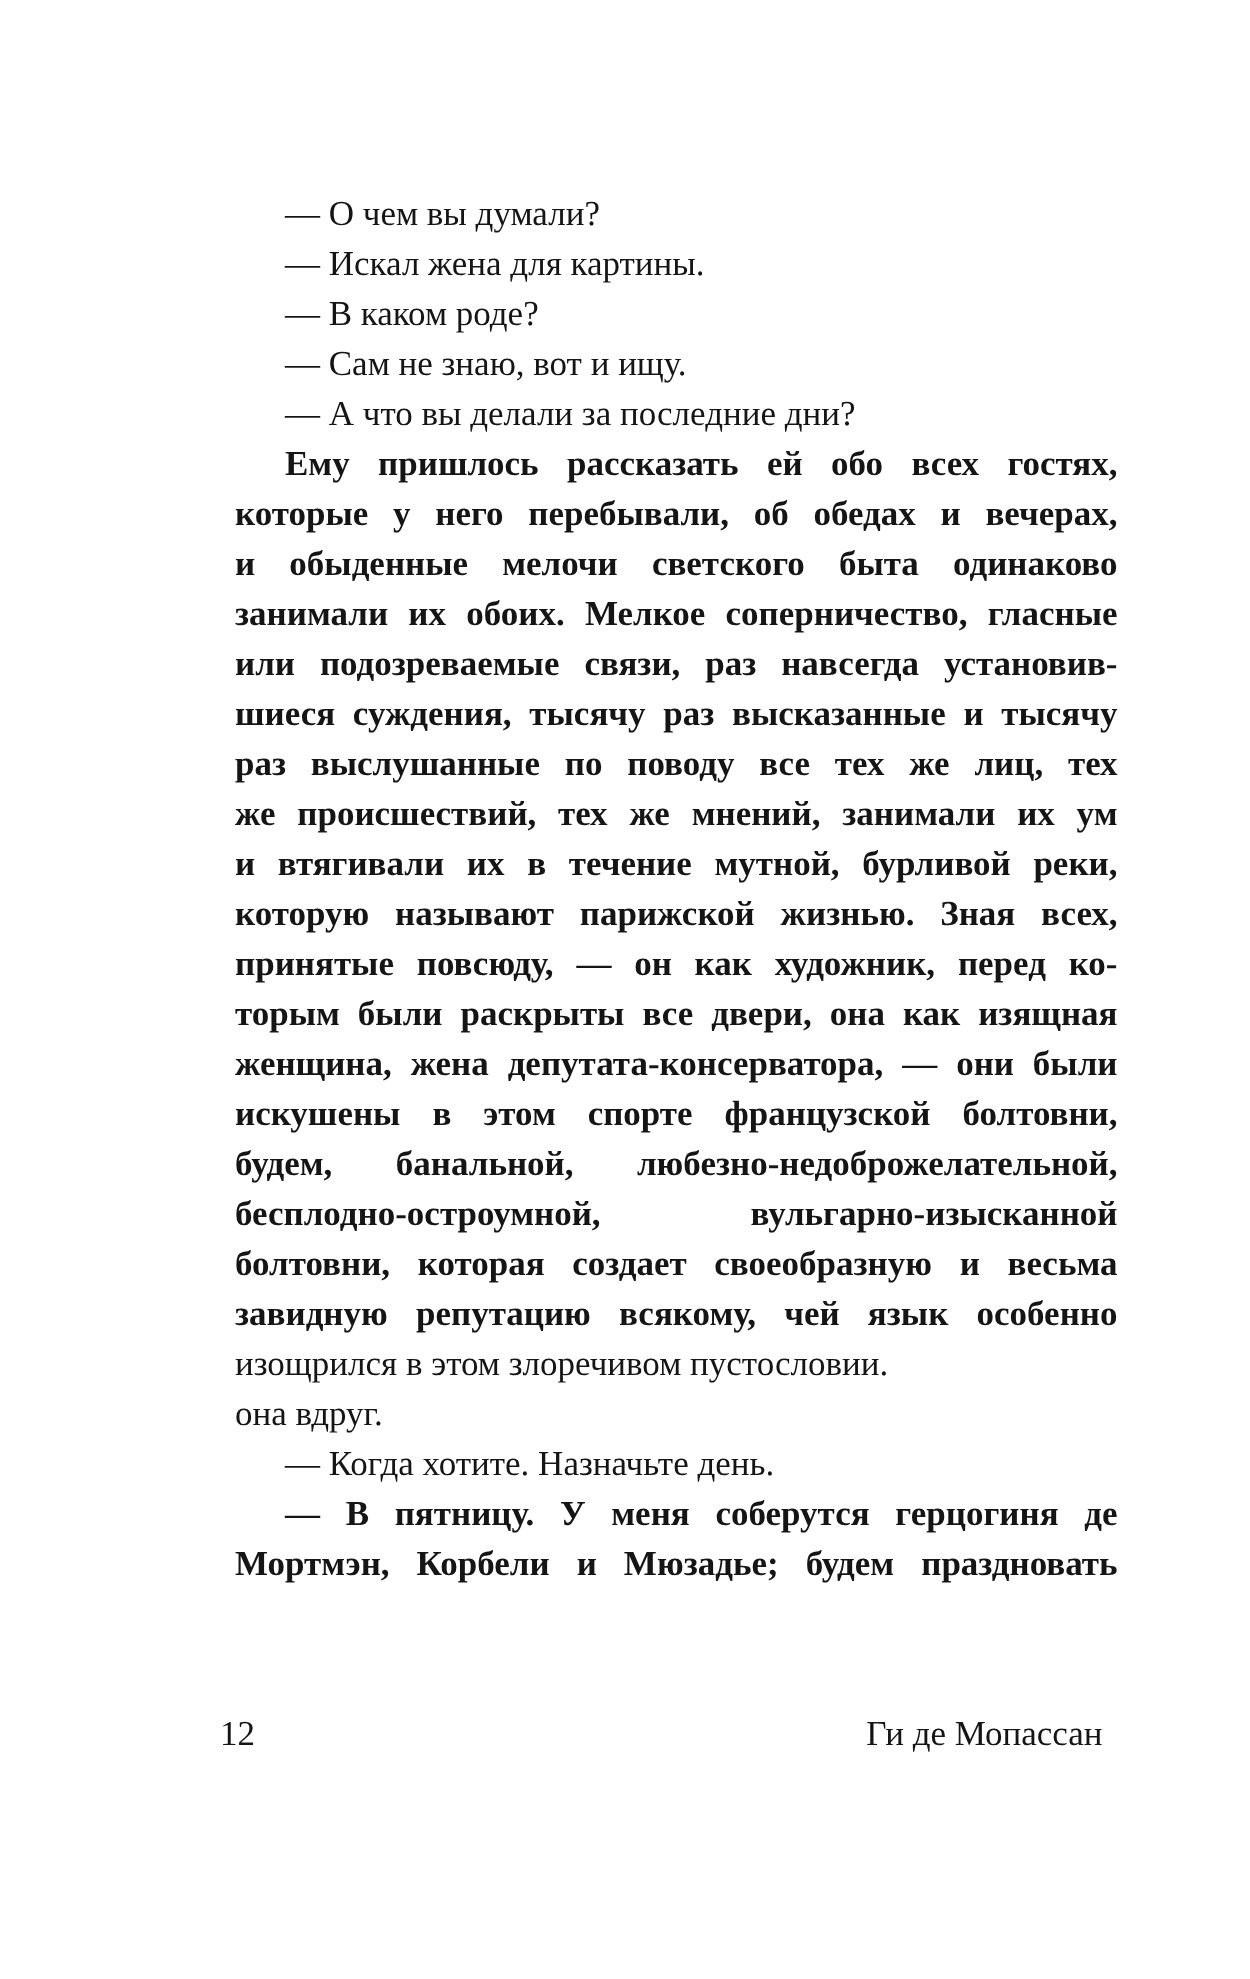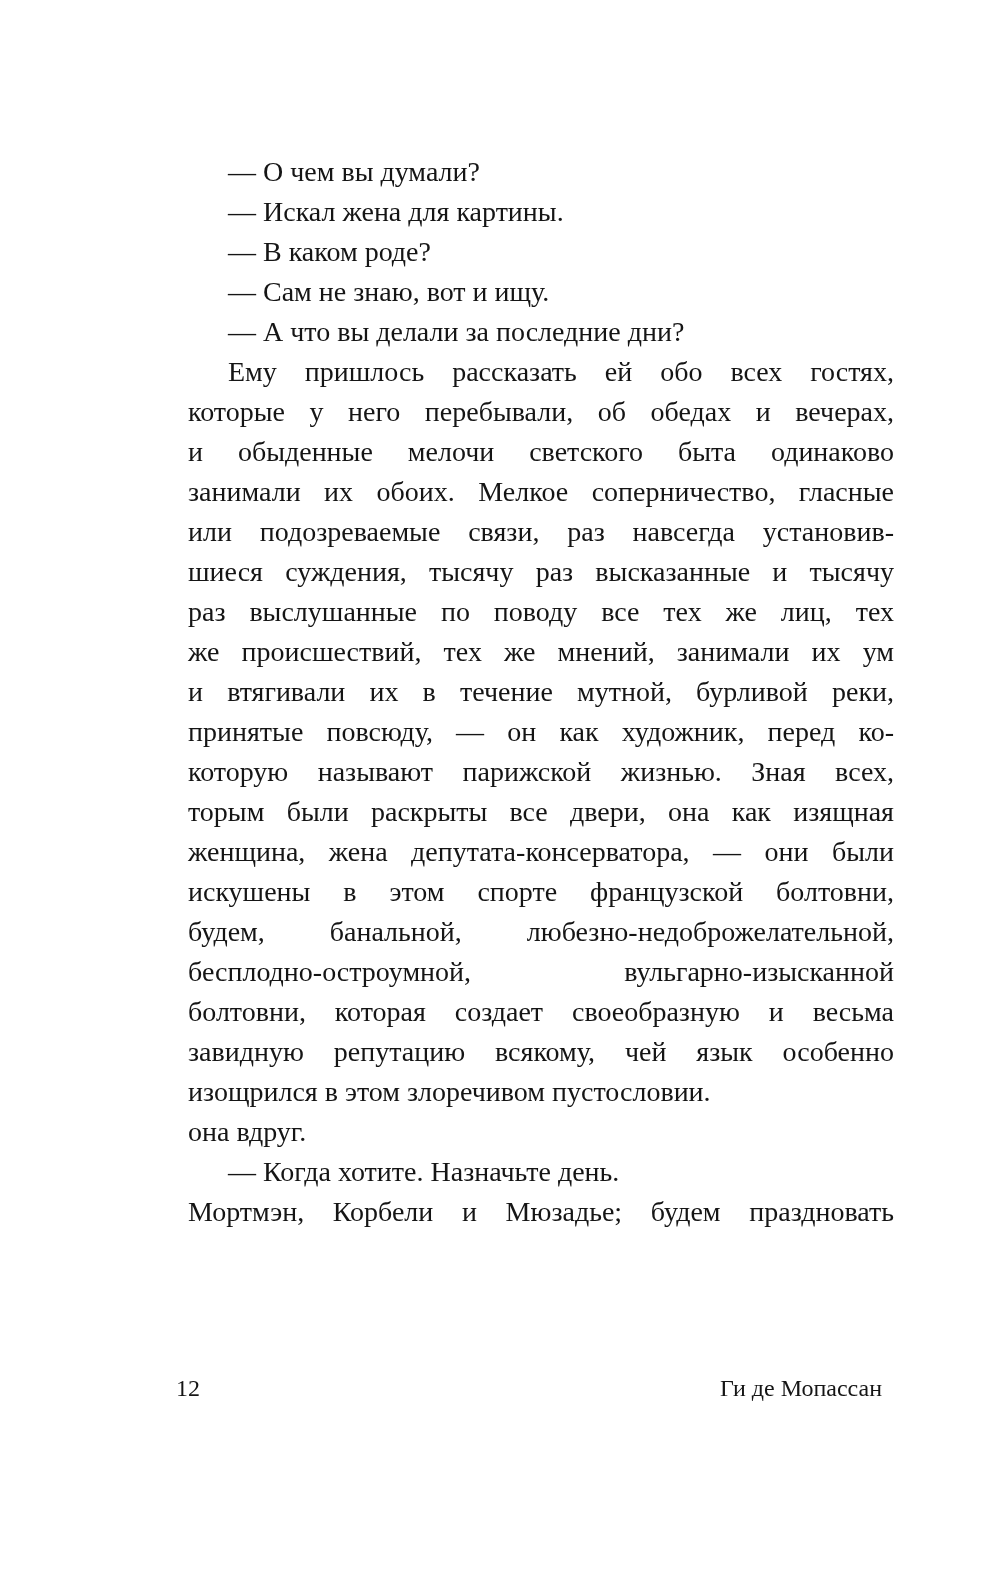--- a/index.html
+++ b/index.html
@@ -26,33 +26,34 @@
     line-height: 40px;
     margin-left: 12px;
   }
   .line {
     min-height: 40px;
     white-space: normal;
   }
   .line.justify {
     text-align: justify;
     text-align-last: justify;
+    font-weight: bold;
   }
   .line.indent {
     text-indent: 40px;
   }
   .footer {
     position: absolute;
     left: 176px;
     top: 1368px;
     width: 706px;
     display: flex;
     justify-content: space-between;
     align-items: baseline;
-    font-size: 24px;
+    font-size: 28px;
     line-height: 40px;
   }
   .footer .author {
   }
 </style>
 </head>
 <body>
 
 <div class="page">
   <div class="text-block" id="text-block">
@@ -63,31 +64,32 @@
       <div class="line indent">— А что вы делали за последние дни?</div>
       <div class="line indent justify">Ему пришлось рассказать ей обо всех гостях,</div>
       <div class="line justify">которые у него перебывали, об обедах и вечерах,</div>
       <div class="line justify">и обыденные мелочи светского быта одинаково</div>
       <div class="line justify">занимали их обоих. Мелкое соперничество, гласные</div>
       <div class="line justify">или подозреваемые связи, раз навсегда установив-</div>
       <div class="line justify">шиеся суждения, тысячу раз высказанные и тысячу</div>
       <div class="line justify">раз выслушанные по поводу все тех же лиц, тех</div>
       <div class="line justify">же происшествий, тех же мнений, занимали их ум</div>
       <div class="line justify">и втягивали их в течение мутной, бурливой реки,</div>
+      <div class="line justify">которую называют парижской жизнью. Зная всех,</div>
       <div class="line justify">принятые повсюду, — он как художник, перед ко-</div>
-      <div class="line justify">которую называют парижской жизнью. Зная всех,</div>
       <div class="line justify">торым были раскрыты все двери, она как изящная</div>
       <div class="line justify">женщина, жена депутата-консерватора, — они были</div>
       <div class="line justify">искушены в этом спорте французской болтовни,</div>
       <div class="line justify">будем, банальной, любезно-недоброжелательной,</div>
       <div class="line justify">бесплодно-остроумной, вульгарно-изысканной</div>
       <div class="line justify">болтовни, которая создает своеобразную и весьма</div>
       <div class="line justify">завидную репутацию всякому, чей язык особенно</div>
       <div class="line">изощрился в этом злоречивом пустословии.</div>
       <div class="line">она вдруг.</div>
       <div class="line indent">— Когда хотите. Назначьте день.</div>
+      <div class="line indent justify">— В пятницу. У меня соберутся герцогиня де</div>
       <div class="line justify">Мортмэн, Корбели и Мюзадье; будем праздновать</div>
     </div>
   <div class="footer">
     <span class="pagenum">12</span>
     <span class="author">Ги де Мопассан</span>
   </div>
 </div>
 
 </body></html>

